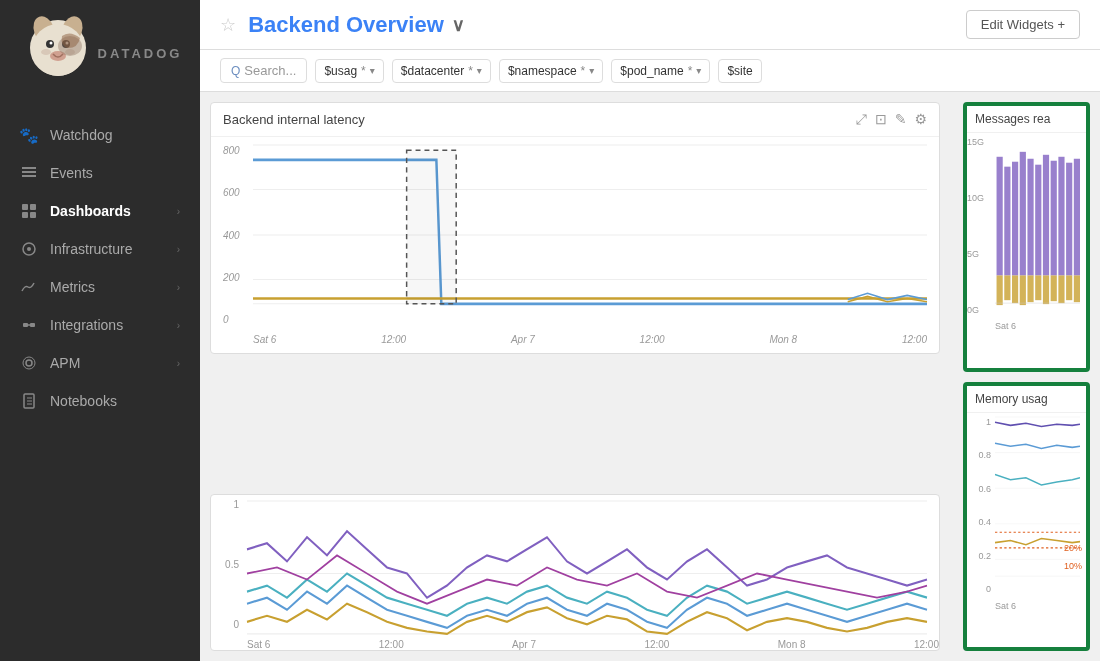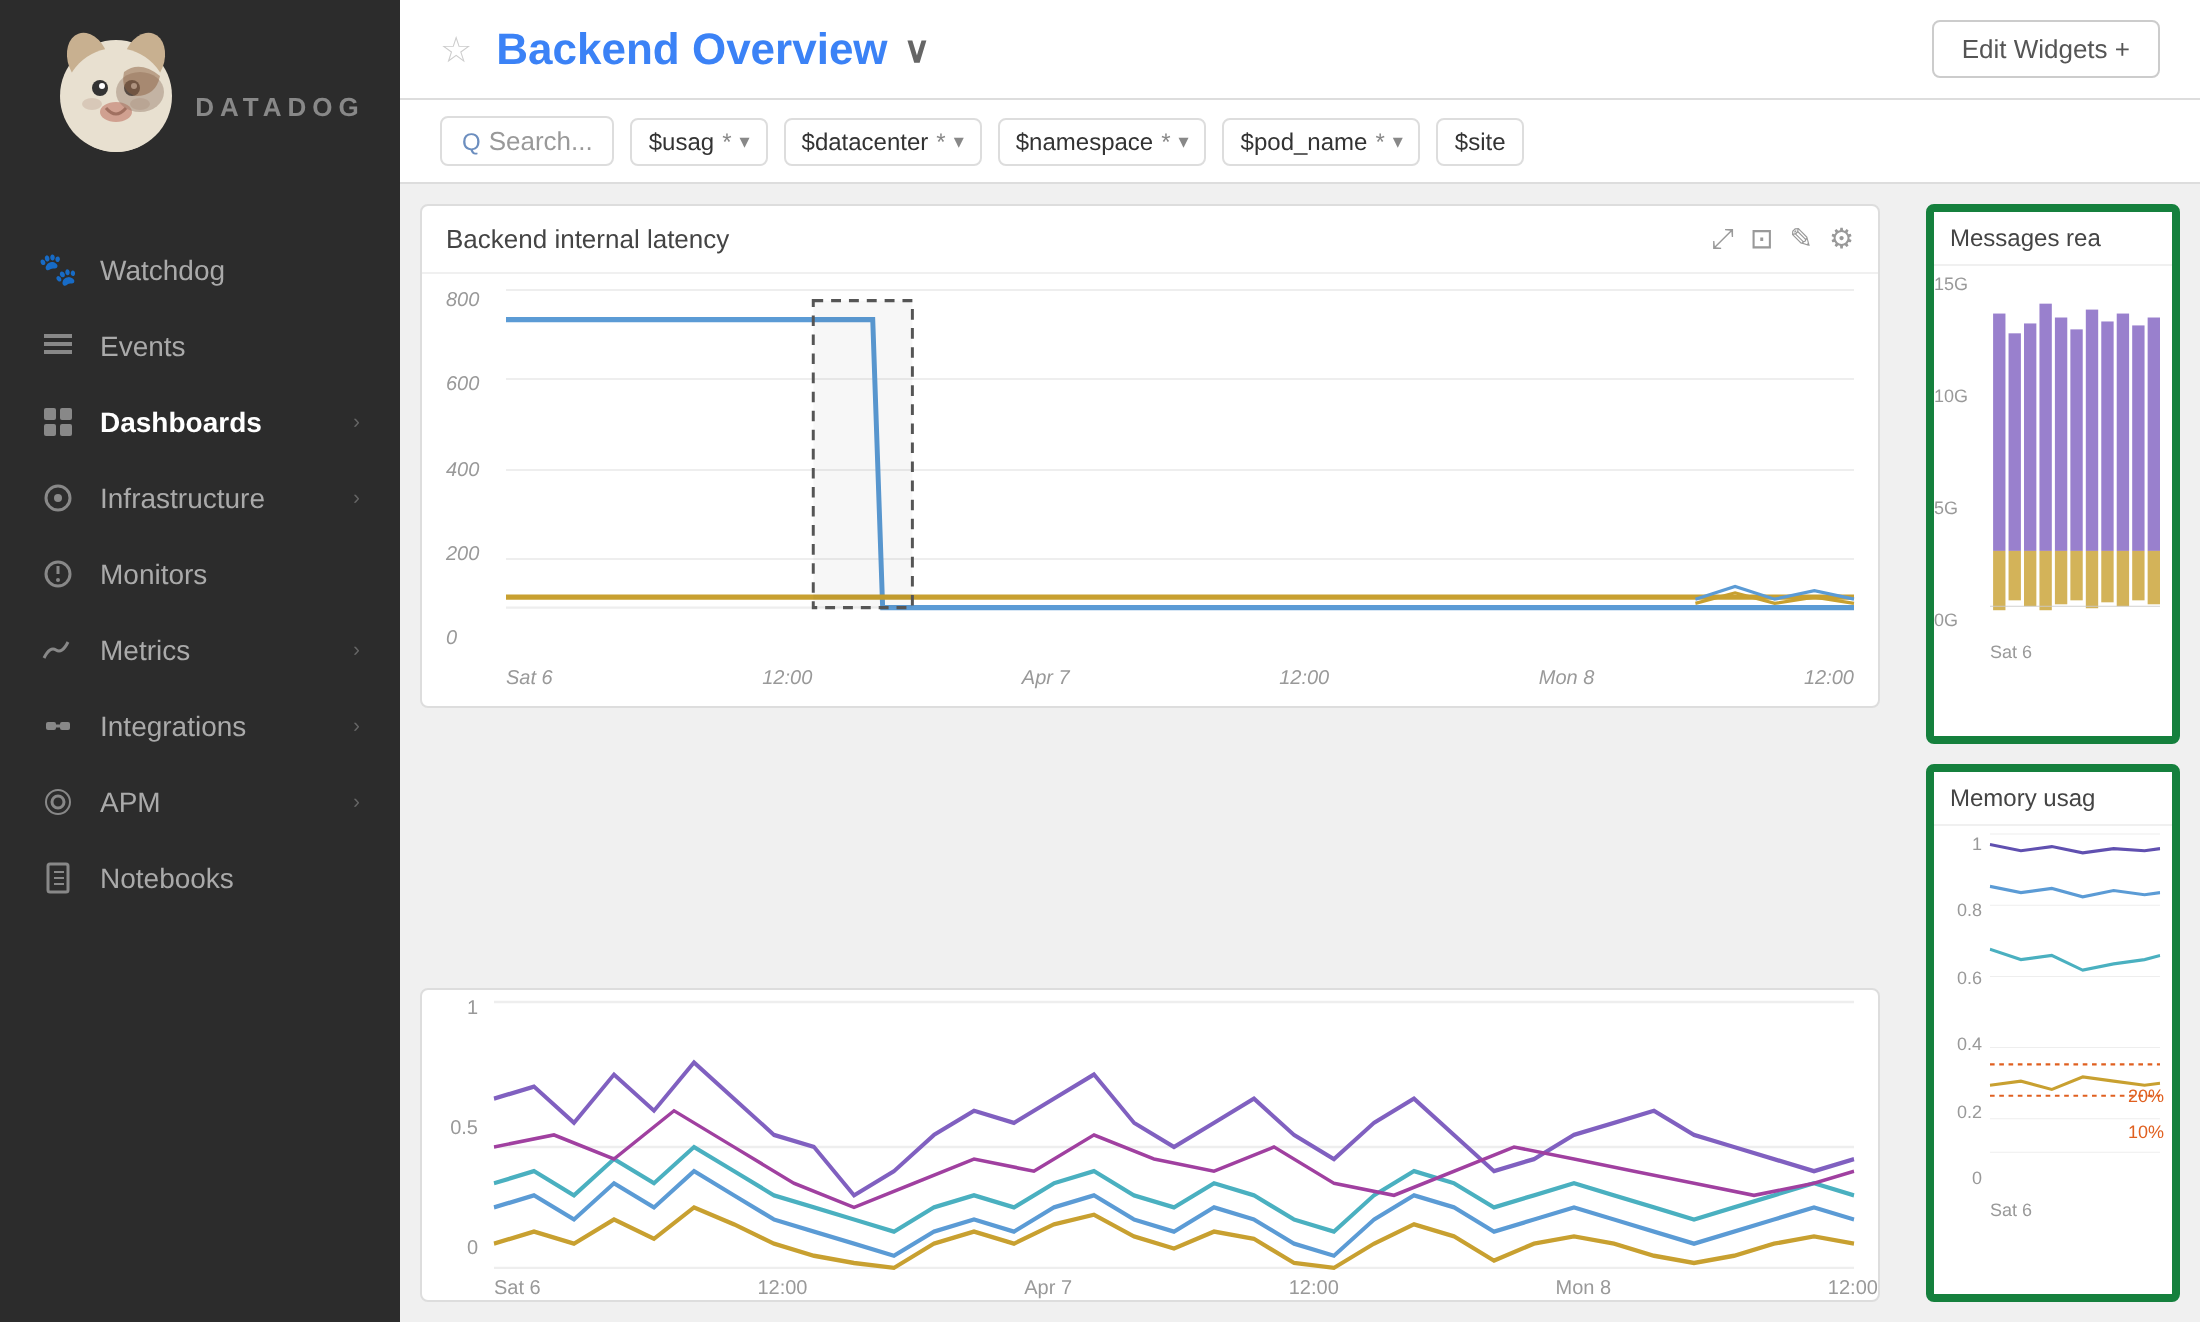--- a/index.html
+++ b/index.html
@@ -346,30 +346,20 @@
       <span class="sidebar-icon">
         <svg width="16" height="16" viewBox="0 0 16 16">
             <circle cx="8" cy="8" r="6" stroke="#888" stroke-width="1.5" fill="none"></circle>
             <circle cx="8" cy="8" r="2" fill="#888"></circle>
           </svg>
       </span>
       <span>Infrastructure</span>
       <span class="arrow">›</span>
     </div>
 
-    <div class="sidebar-item">
-      <span class="sidebar-icon">
-        <svg width="16" height="16" viewBox="0 0 16 16">
-            <circle cx="8" cy="8" r="6" stroke="#888" stroke-width="1.5" fill="none"></circle>
-            <line x1="8" y1="4" x2="8" y2="8" stroke="#888" stroke-width="1.5"></line>
-            <circle cx="8" cy="11" r="1" fill="#888"></circle>
-          </svg>
-      </span>
-      <span>Monitors</span>
-    </div>
 
     <div class="sidebar-item">
       <span class="sidebar-icon">
         <svg width="16" height="16" viewBox="0 0 16 16">
             <path d="M1,12 Q4,6 7,8 Q10,10 13,4" stroke="#888" stroke-width="1.5" fill="none"></path>
           </svg>
       </span>
       <span>Metrics</span>
       <span class="arrow">›</span>
     </div>

